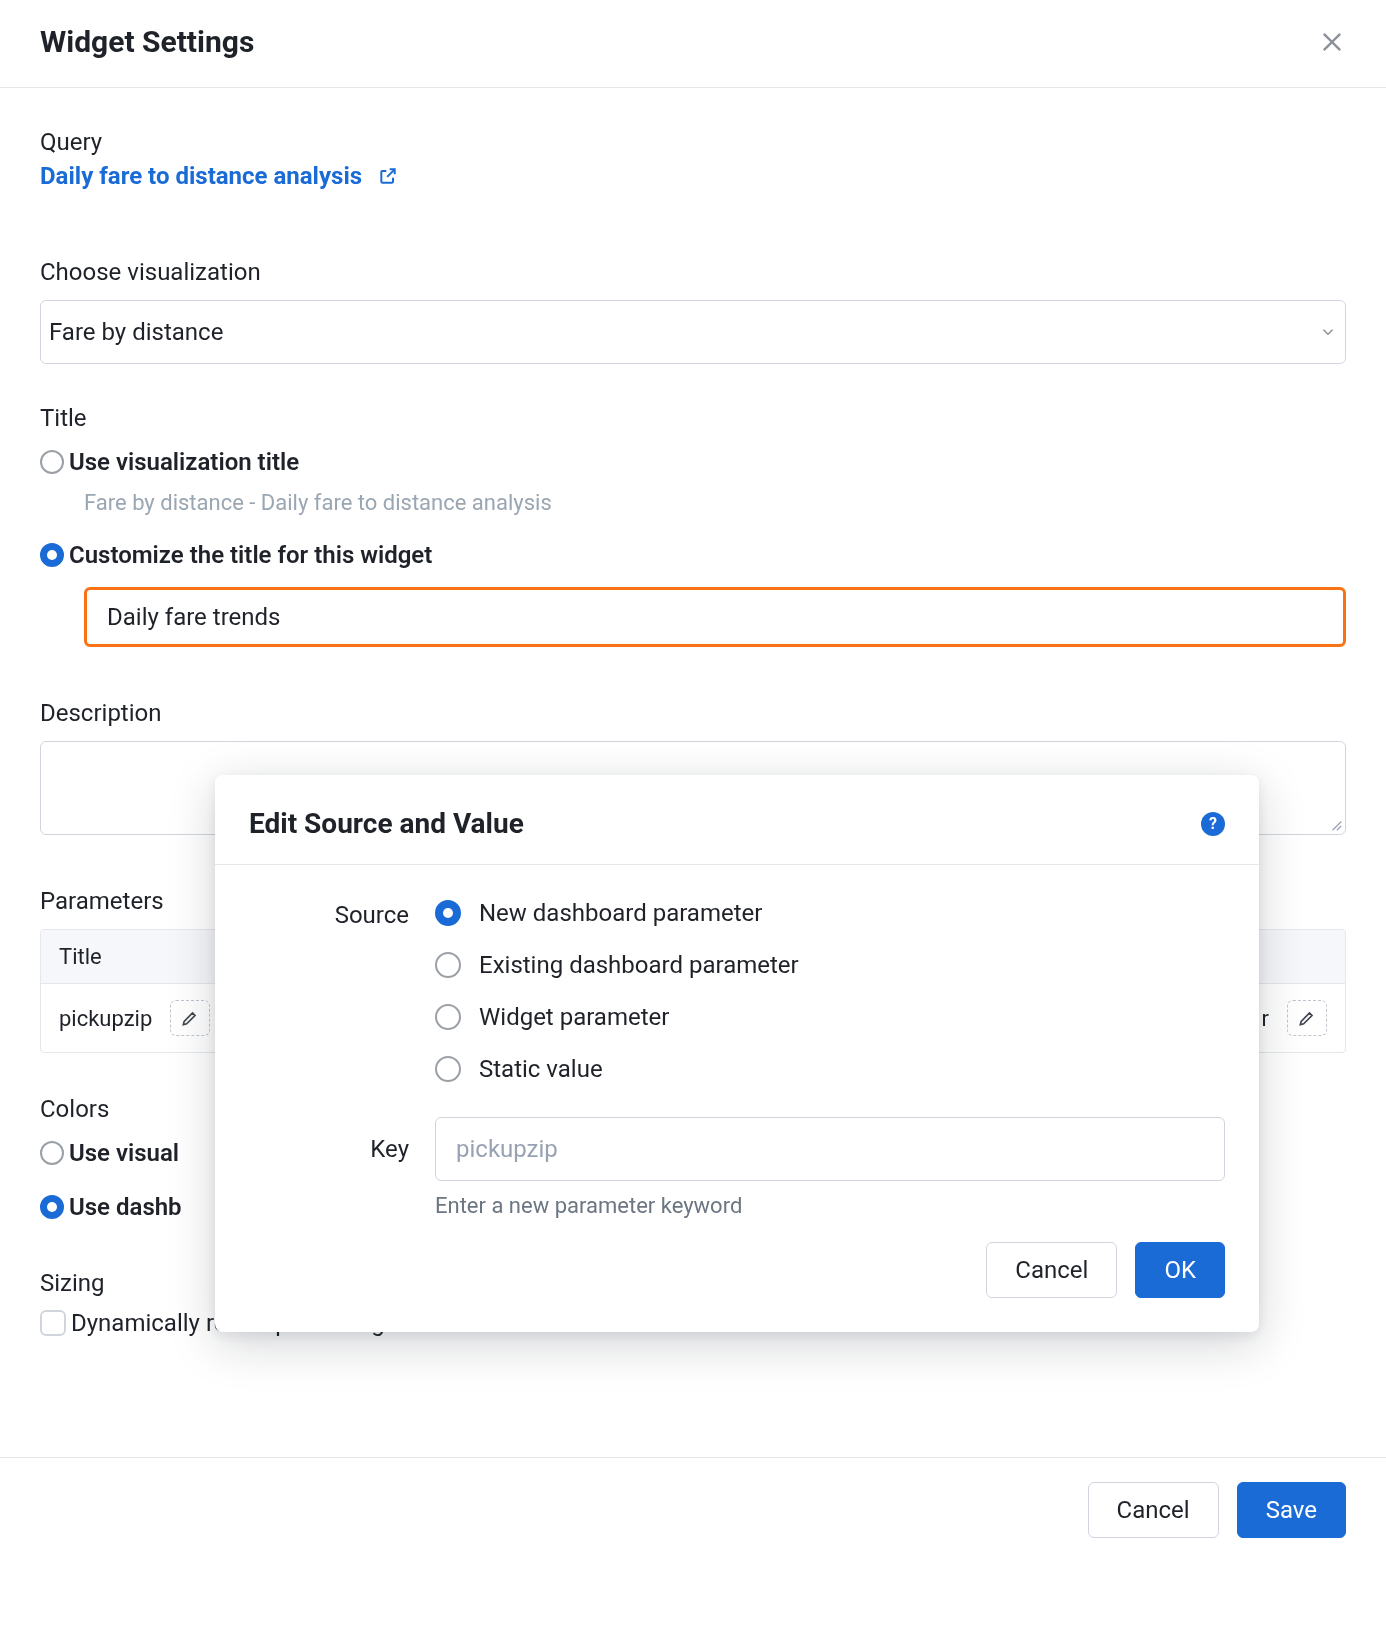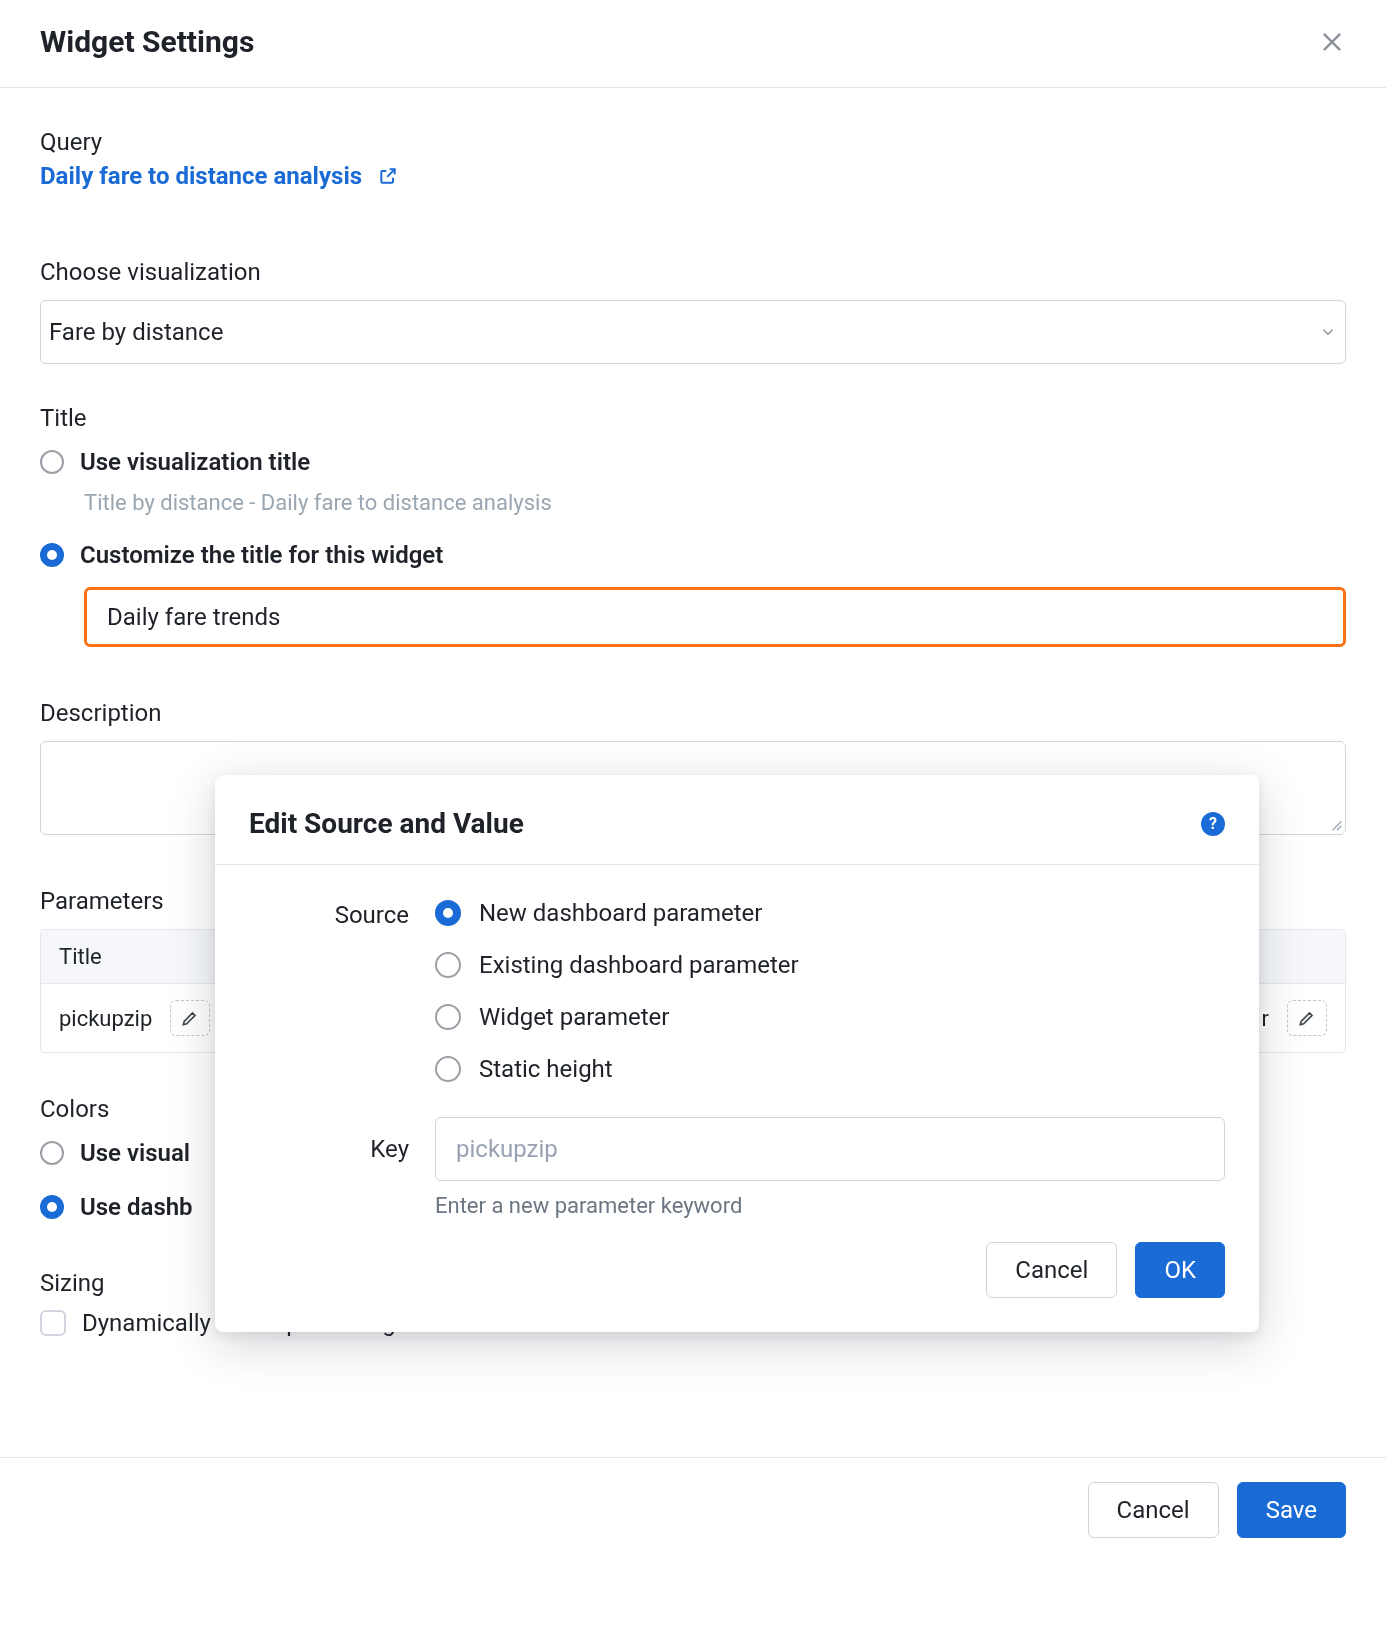--- a/index.html
+++ b/index.html
@@ -68,21 +68,21 @@
     align-items: center;
     justify-content: space-between;
     padding: 0 8px;
     cursor: pointer;
     font-size: 24px;
   }
   .select .chev { color: #8b909a; width: 18px; height: 18px; }
   .radio-row {
     display: flex;
     align-items: center;
-    gap: 16px;
+    gap: 5px;
     margin-top: 16px;
   }
   .radio-outer {
     flex: none;
     width: 24px; height: 24px;
     border: 2px solid #9aa0a6;
     border-radius: 50%;
     position: relative;
     cursor: pointer;
   }
@@ -333,21 +333,21 @@
       </div>
     </div>
 
     <div class="field-block" style="margin-top:40px">
       <div class="section-label">Title</div>
 
       <div class="radio-row">
         <div class="radio-outer"></div>
         <div class="radio-label">Use visualization title</div>
       </div>
-      <div class="muted-sub">Title by distance - Daily fare to distance analysis</div>
+      <div class="muted-sub">Fare by distance - Daily fare to distance analysis</div>
 
       <div class="radio-row" style="margin-top:26px">
         <div class="radio-outer selected"></div>
         <div class="radio-label">Customize the title for this widget</div>
       </div>
       <input class="text-input" type="text" value="Daily fare trends" style="">
     </div>
 
     <div class="field-block" style="margin-top:52px">
       <div class="section-label">Description</div>
@@ -430,21 +430,21 @@
           <div class="modal-option">
             <div class="radio-outer"></div>
             <div class="modal-option-label">Existing dashboard parameter</div>
           </div>
           <div class="modal-option">
             <div class="radio-outer"></div>
             <div class="modal-option-label">Widget parameter</div>
           </div>
           <div class="modal-option">
             <div class="radio-outer"></div>
-            <div class="modal-option-label">Static height</div>
+            <div class="modal-option-label">Static value</div>
           </div>
         </div>
       </div>
 
       <div class="modal-row" style="margin-bottom:0">
         <div class="modal-label" style="padding-top:18px">Key</div>
         <div style="flex:1">
           <div class="modal-input">
             <span>pickupzip</span>
           </div>

